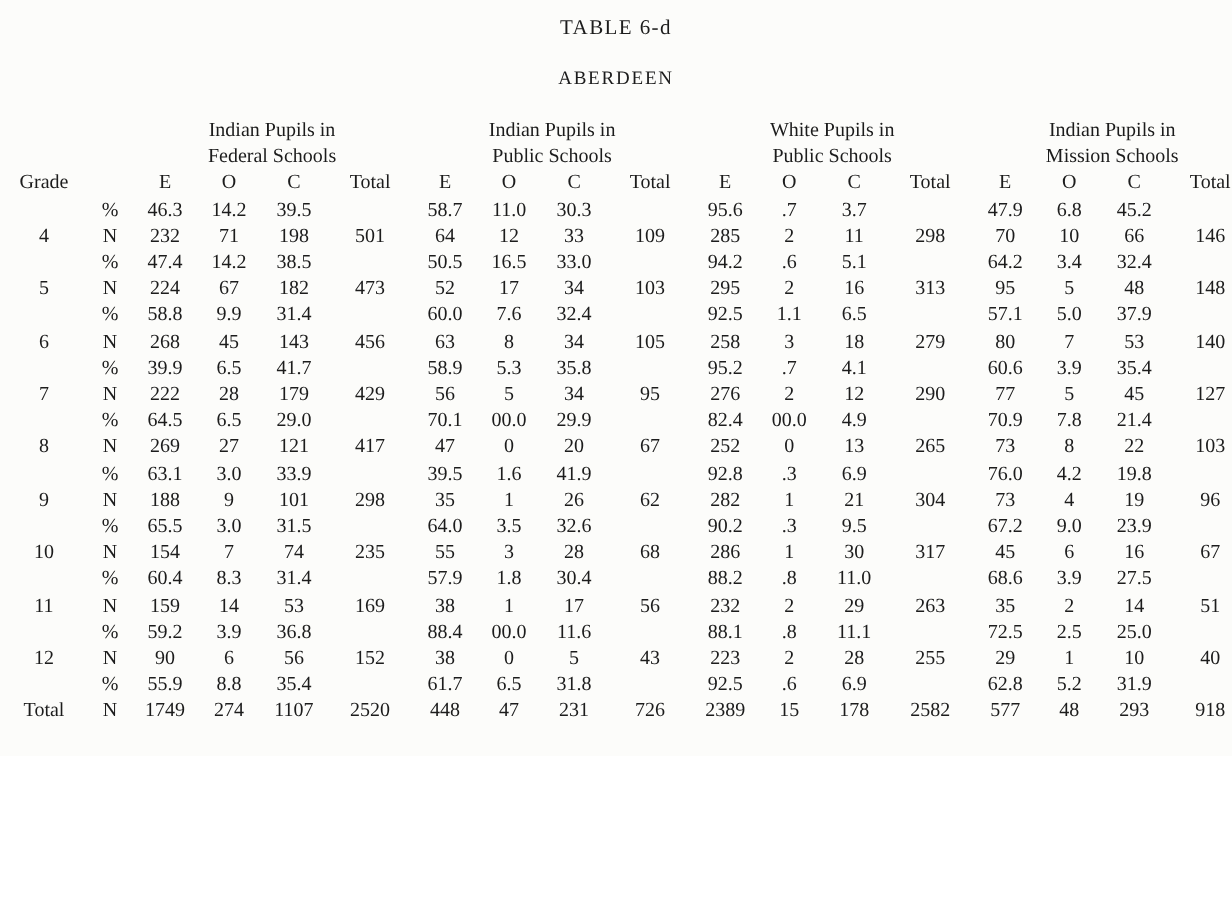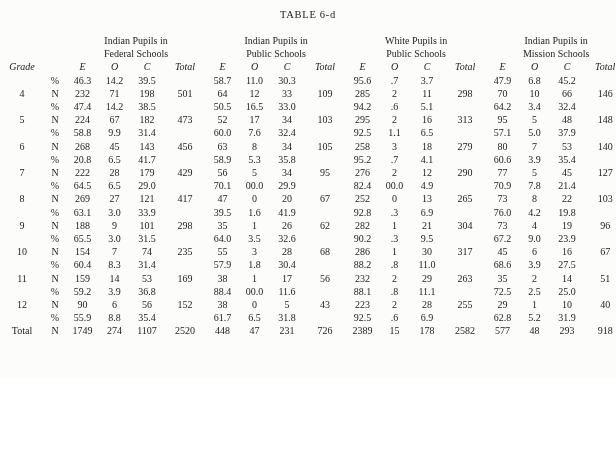--- a/index.html
+++ b/index.html
@@ -56,21 +56,20 @@
     font-size: 10px;
     line-height: 11.6px;
     text-align: center;
     padding-bottom: 1px;
   }
   .grp-head .l1 { display: block; font-family: Liberation Serif, serif; }
   .grp-head .l2 { display: block; }
   .colhead {
     font-size: 10px;
     padding-bottom: 3px;
-    font-style: italic;
   }
   .grade-cell {
     text-align: center;
     font-size: 10px;
     vertical-align: middle;
   }
   .stat-cell {
     text-align: center;
     font-size: 10px;
   }
@@ -85,20 +84,21 @@
   col.c-tot   { width: 42px; }
   .pct-sym { font-style: normal; }
 </style>
 </head>
 <body>
 
 <div class="page">
 
   <div class="titles">
     <div class="table-number">TABLE 6-d</div>
+    <div class="area-title">ABERDEEN</div>
   </div>
 
   <table class="data">
     <colgroup>
       <col class="c-grade">
         <col class="c-stat">
       <col class="c-e">
         <col class="c-o">
         <col class="c-c">
         <col class="c-tot">
@@ -276,21 +276,21 @@
           <td>18</td>
           <td>279</td>
           <td>80</td>
           <td>7</td>
           <td>53</td>
           <td>140</td>
         </tr>
         <tr class="pct-row">
           <td class="grade-cell" rowspan="2">7</td>
           <td class="stat-cell pct-sym">%</td>
-          <td>20.8</td>
+          <td>39.9</td>
           <td>6.5</td>
           <td>41.7</td>
           <td></td>
           <td>58.9</td>
           <td>5.3</td>
           <td>35.8</td>
           <td></td>
           <td>95.2</td>
           <td>.7</td>
           <td>4.1</td>

